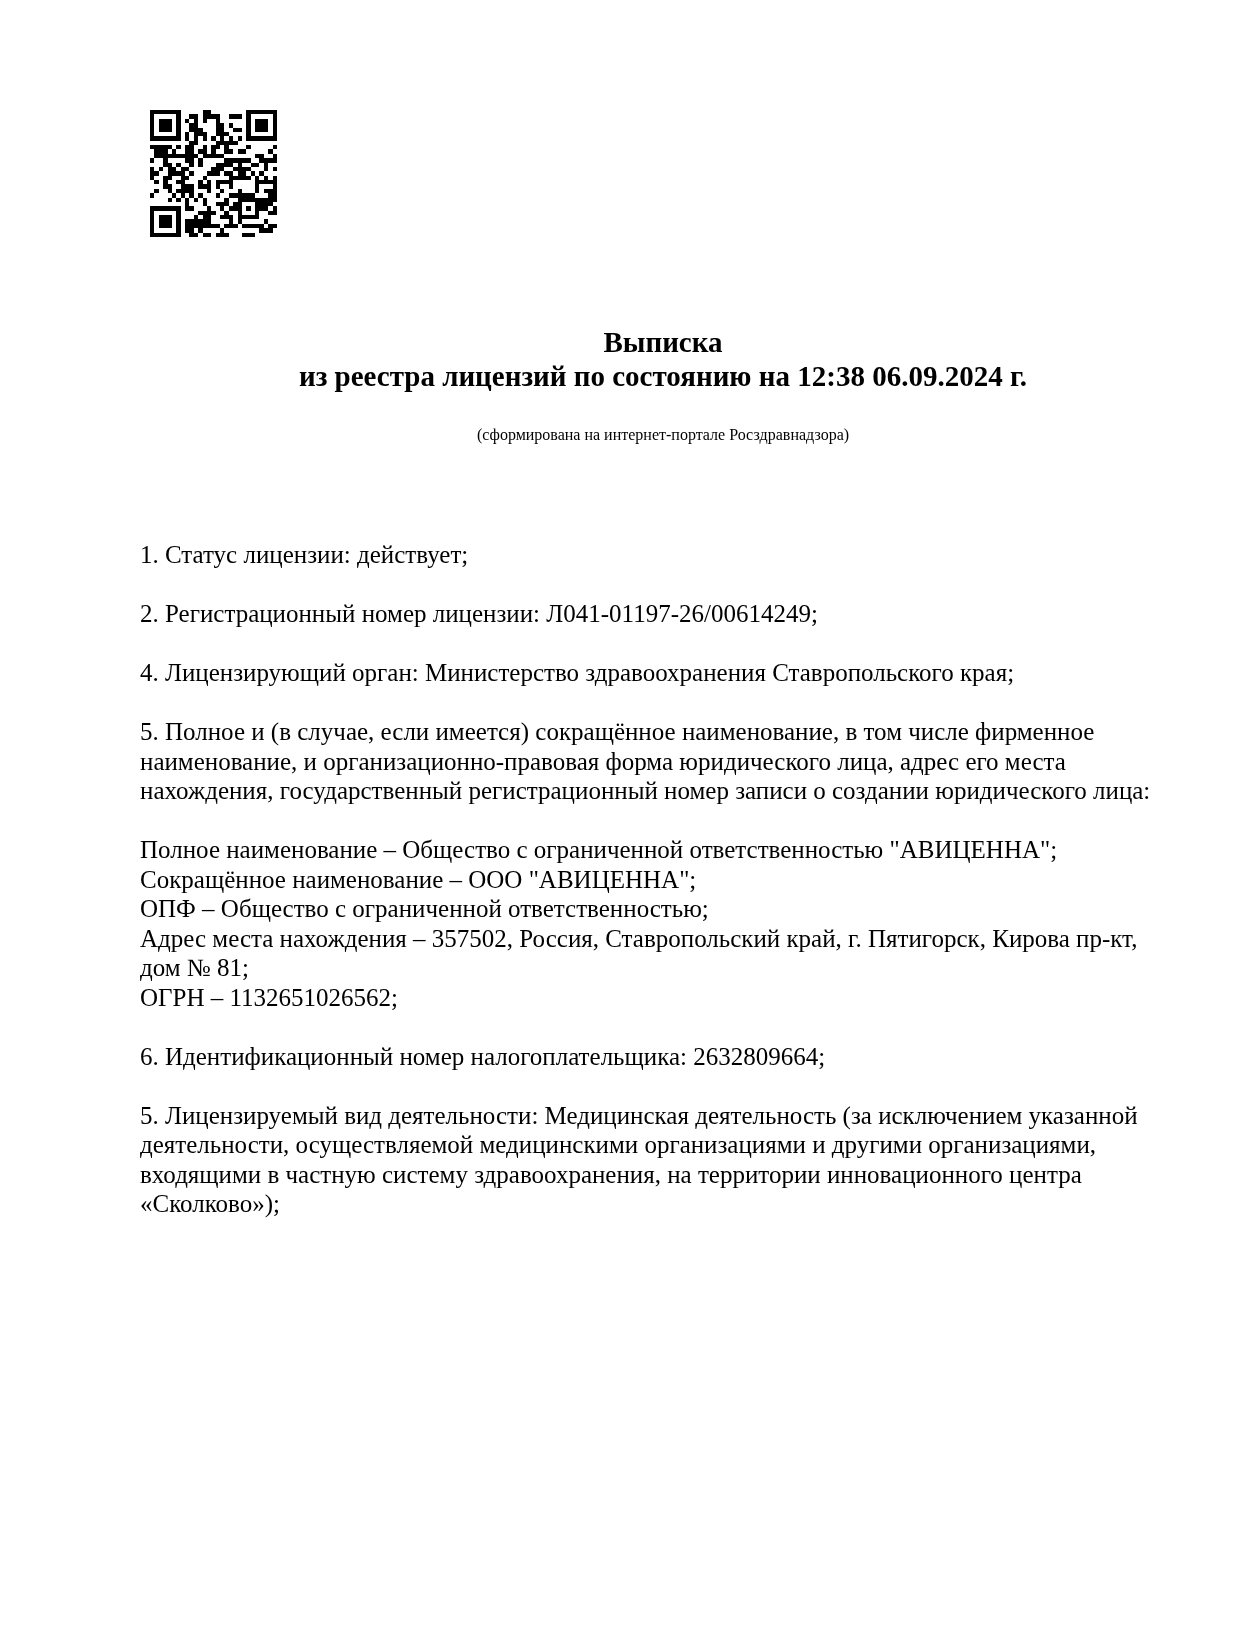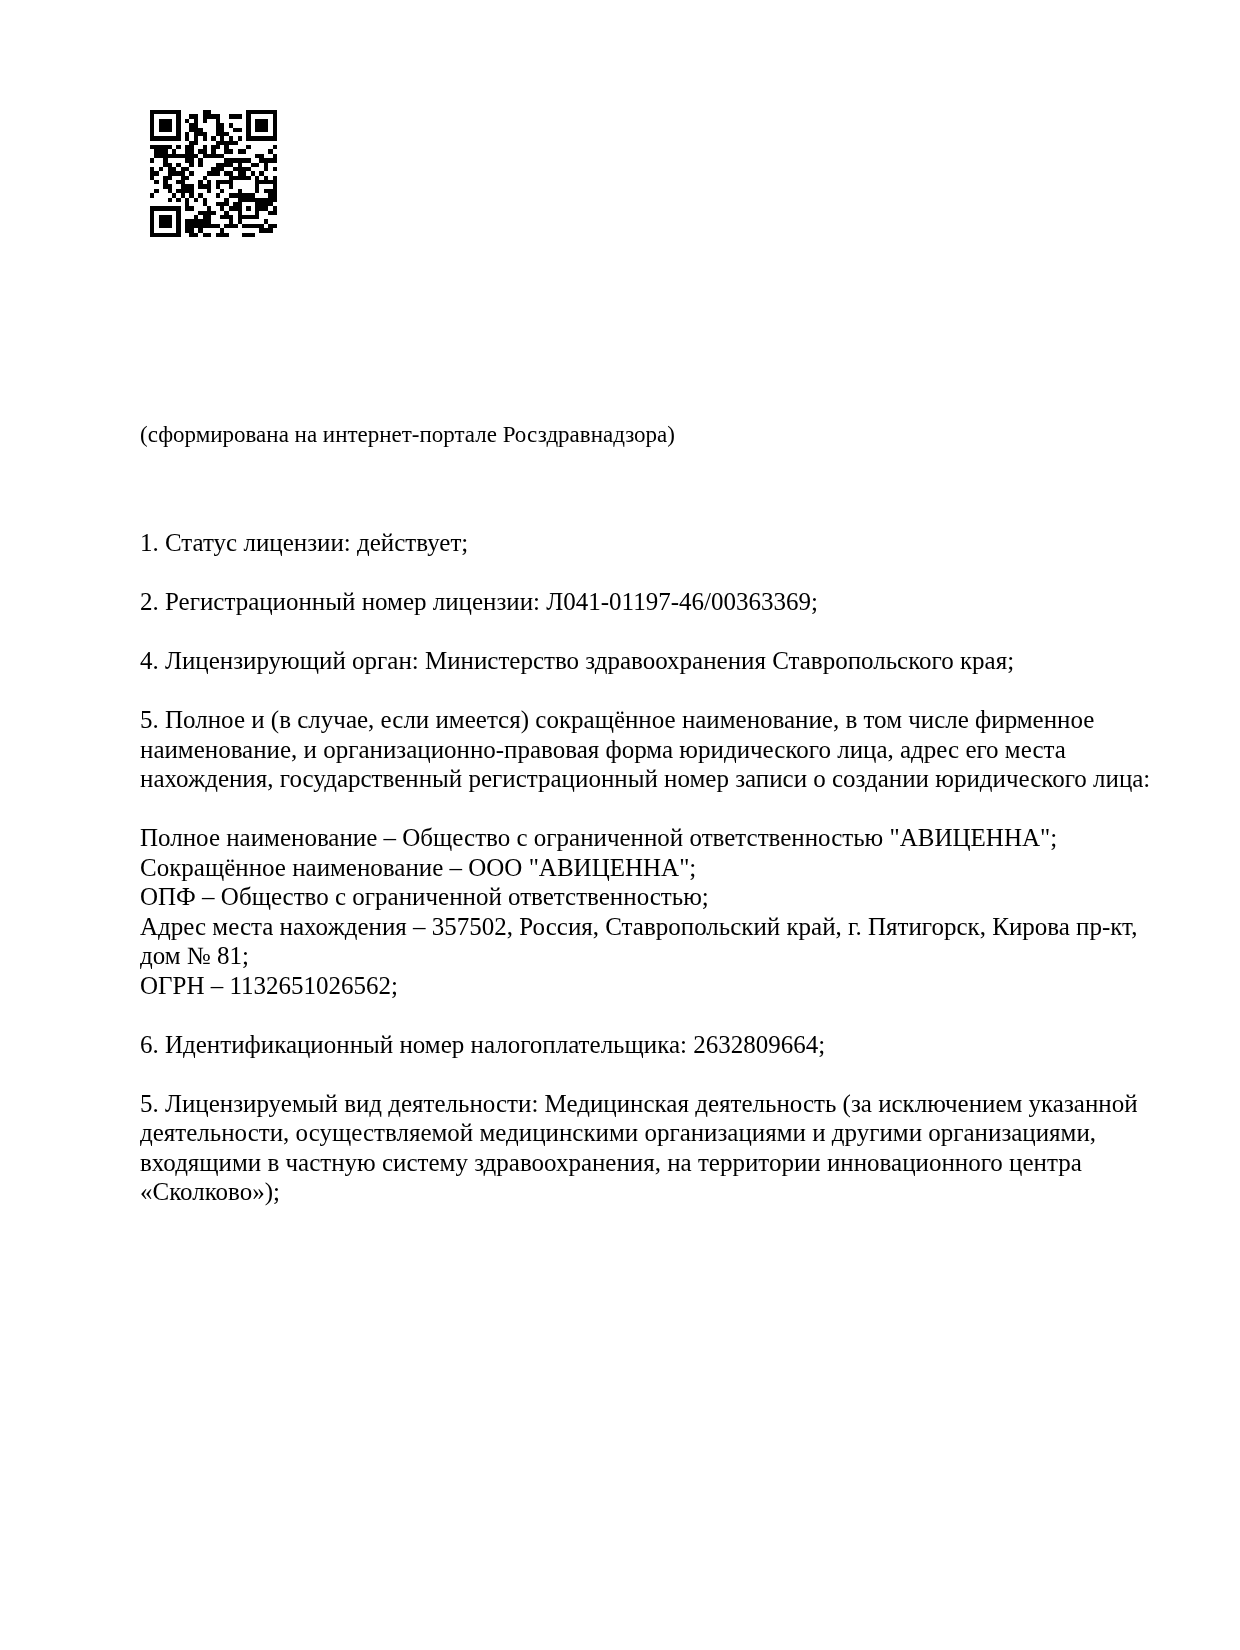--- a/index.html
+++ b/index.html
@@ -27,28 +27,28 @@
     text-align: center;
     font-weight: bold;
     font-size: 29px;
     line-height: 34px;
   }
   .subtitle {
     position: absolute;
     left: 140px;
     top: 421px;
     width: 1046px;
-    text-align: left;
-    font-size: 23px;
+    text-align: center;
+    font-size: 16px;
     line-height: 27px;
   }
   .body-text {
     position: absolute;
     left: 140px;
-    top: 528px;
+    top: 540px;
     width: 1062px;
     font-size: 25px;
     line-height: 29.5px;
   }
   .body-text p {
     margin: 0 0 29.5px 0;
     white-space: pre-line;
   }
 </style>
 </head>
@@ -475,26 +475,30 @@
       <rect x="12" y="28" width="1" height="1" fill="#000000"></rect>
       <rect x="13" y="28" width="1" height="1" fill="#000000"></rect>
       <rect x="15" y="28" width="1" height="1" fill="#000000"></rect>
       <rect x="16" y="28" width="1" height="1" fill="#000000"></rect>
       <rect x="17" y="28" width="1" height="1" fill="#000000"></rect>
       <rect x="21" y="28" width="1" height="1" fill="#000000"></rect>
       <rect x="22" y="28" width="1" height="1" fill="#000000"></rect>
       <rect x="23" y="28" width="1" height="1" fill="#000000"></rect>
     </svg>
 
+  <div class="title-block">
+    <div>Выписка</div>
+    <div>из реестра лицензий по состоянию на 12:38 06.09.2024 г.</div>
+  </div>
 
   <div class="subtitle">(сформирована на интернет-портале Росздравнадзора)</div>
 
   <div class="body-text">
     <p>1. Статус лицензии: действует;</p>
-    <p>2. Регистрационный номер лицензии: Л041-01197-46/00363369;</p>
+    <p>2. Регистрационный номер лицензии: Л041-01197-26/00614249;</p>
     <p>4. Лицензирующий орган: Министерство здравоохранения Ставропольского края;</p>
     <p>5. Полное и (в случае, если имеется) сокращённое наименование, в том числе фирменное
 наименование, и организационно-правовая форма юридического лица, адрес его места
 нахождения, государственный регистрационный номер записи о создании юридического лица:</p>
     <p>Полное наименование – Общество с ограниченной ответственностью "АВИЦЕННА";
 Сокращённое наименование – ООО "АВИЦЕННА";
 ОПФ – Общество с ограниченной ответственностью;
 Адрес места нахождения – 357502, Россия, Ставропольский край, г. Пятигорск, Кирова пр-кт,
 дом № 81;
 ОГРН – 1132651026562;</p>

